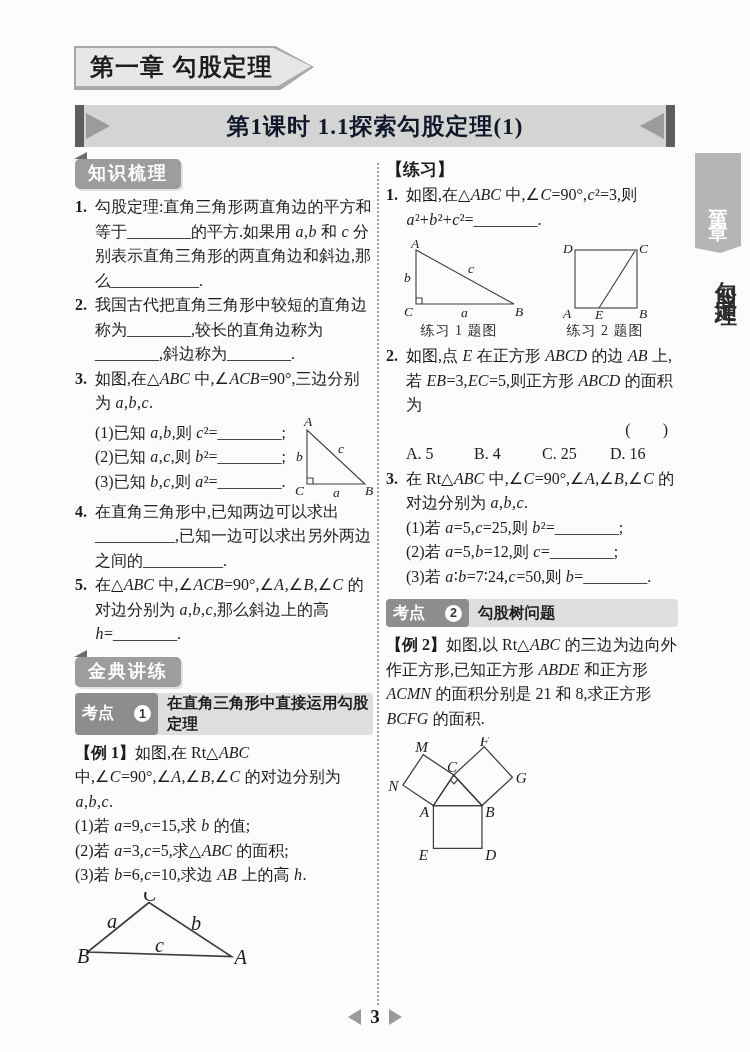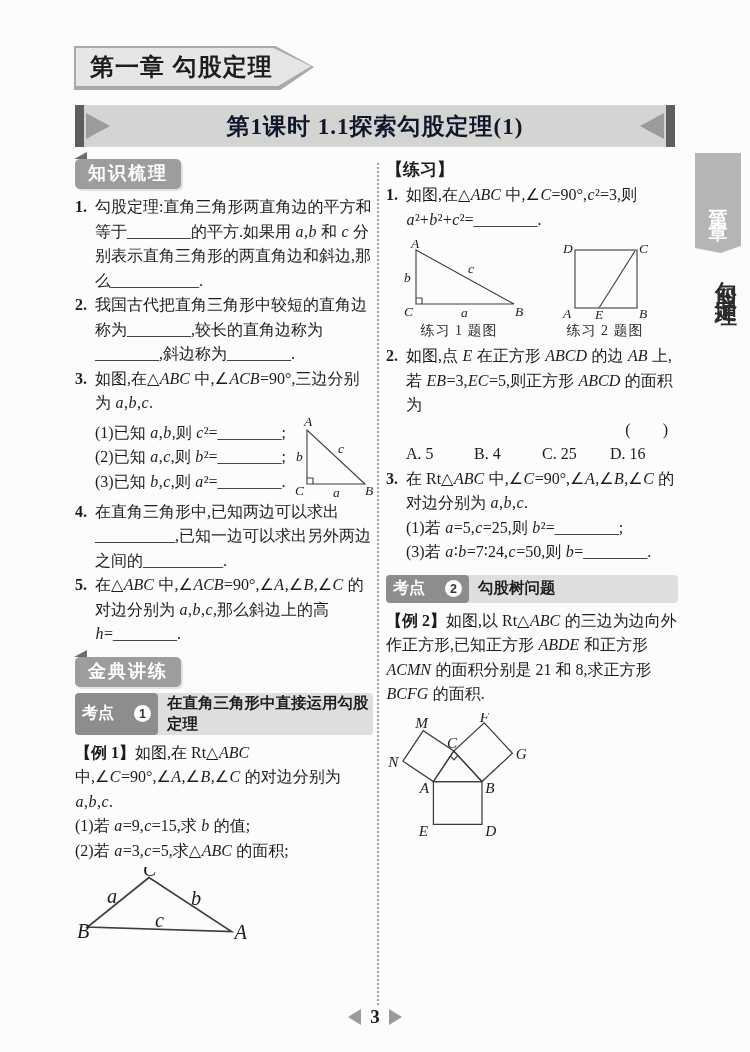--- a/index.html
+++ b/index.html
@@ -176,20 +176,21 @@
         <span class="kaodian-circ">1</span>
       </div>
       <div class="kaodian-title">在直角三角形中直接运用勾股定理</div>
     </div>
 
     <div class="para">
       <span class="tag">【例 1】</span><span>如图,在 Rt△<i>ABC</i> 中,∠<i>C</i>=90°,∠<i>A</i>,∠<i>B</i>,∠<i>C</i> 的对边分别为 <i>a</i>,<i>b</i>,<i>c</i>.</span>
     </div>
     <div class="para subline">(1)若 <i>a</i>=9,<i>c</i>=15,求 <i>b</i> 的值;</div>
     <div class="para subline">(2)若 <i>a</i>=3,<i>c</i>=5,求△<i>ABC</i> 的面积;</div>
+    <div class="para subline">(3)若 <i>b</i>=6,<i>c</i>=10,求边 <i>AB</i> 上的高 <i>h</i>.</div>
 
     <svg class="fig" width="180" height="72" viewBox="0 0 120 48" style="margin:4px 0 0 2px;">
       <polygon points="48,7 7,40 103,43"></polygon>
       <text x="44" y="6">C</text>
       <text x="20" y="24">a</text>
       <text x="76" y="25">b</text>
       <text x="0" y="47">B</text>
       <text x="52" y="40">c</text>
       <text x="105" y="48">A</text>
     </svg>
@@ -244,20 +245,21 @@
           <span>D. 16</span>
         </div>
       </div>
     </div>
 
     <div class="qitem">
       <span class="qnum">3.</span>
       <div class="qbody">
         <div>在 Rt△<i>ABC</i> 中,∠<i>C</i>=90°,∠<i>A</i>,∠<i>B</i>,∠<i>C</i> 的对边分别为 <i>a</i>,<i>b</i>,<i>c</i>.</div>
         <div class="subline">(1)若 <i>a</i>=5,<i>c</i>=25,则 <i>b</i>²=________;</div>
+        <div class="subline">(2)若 <i>a</i>=5,<i>b</i>=12,则 <i>c</i>=________;</div>
         <div class="subline">(3)若 <i>a</i>∶<i>b</i>=7∶24,<i>c</i>=50,则 <i>b</i>=________.</div>
       </div>
     </div>
 
     <div class="kaodian" style="margin-top:10px;">
       <div class="kaodian-badge">
         <span>考点</span>
         <span class="kaodian-circ">2</span>
       </div>
       <div class="kaodian-title">勾股树问题</div>

